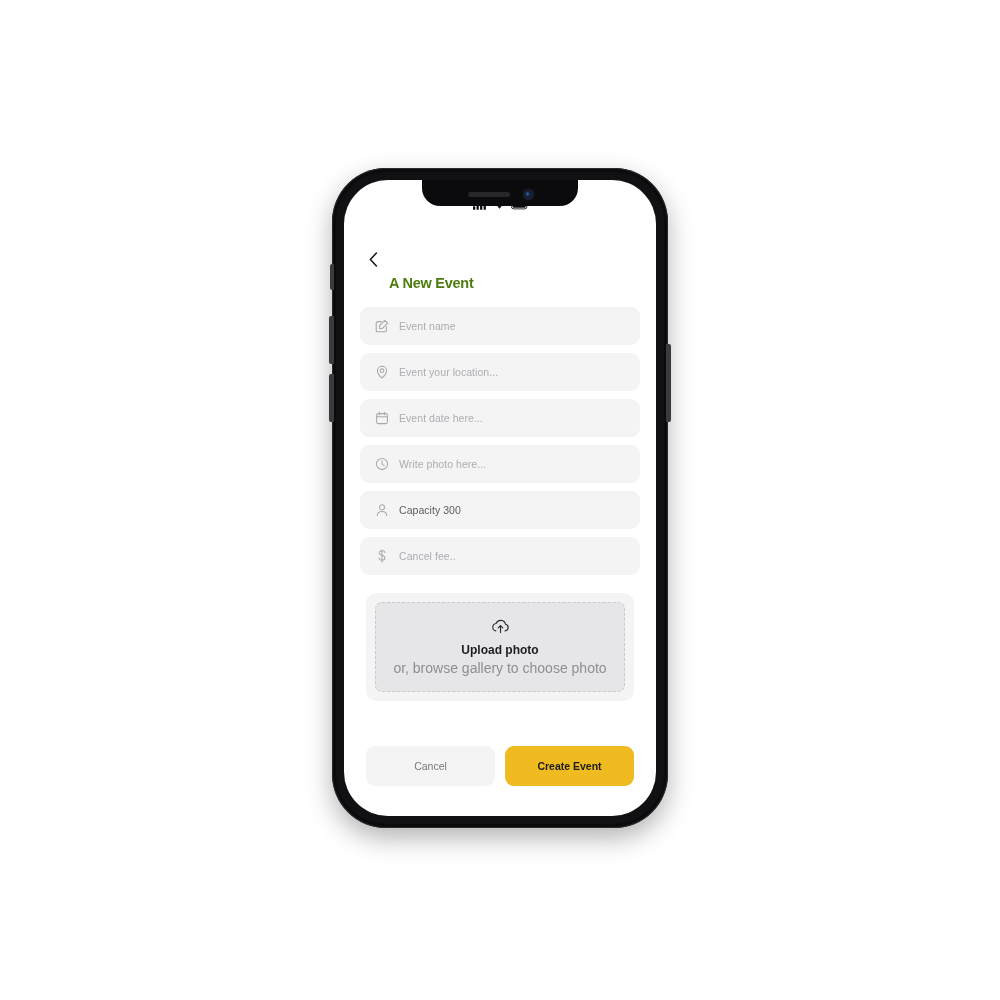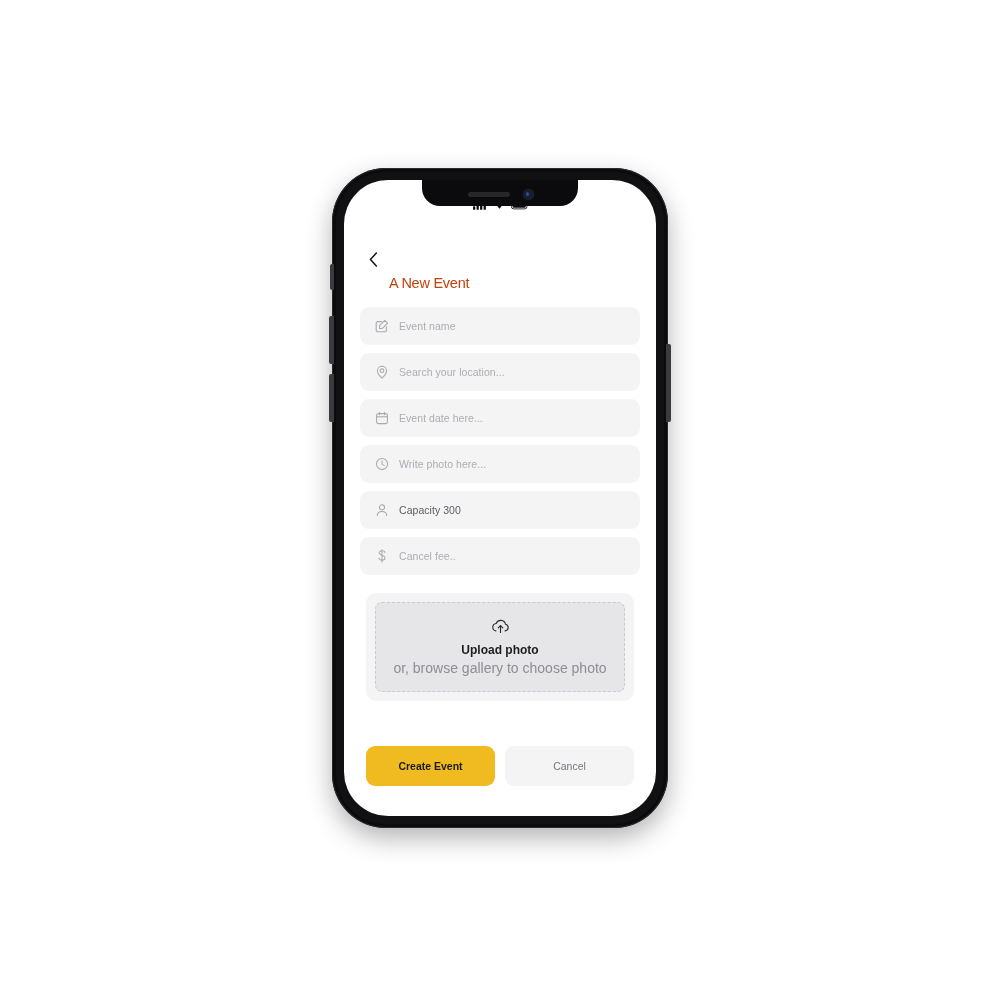--- a/index.html
+++ b/index.html
@@ -177,22 +177,22 @@
   .back-chevron {
     display: flex;
     align-items: center;
     justify-content: center;
     width: 14px;
     height: 18px;
     cursor: pointer;
   }
   .page-title {
     font-size: 14.5px;
-    font-weight: normal;
-    color: #c2410c;
+    font-weight: bold;
+    color: #4d7c0f;
     letter-spacing: -0.25px;
     margin-top: 47px;
   }
 
   
   .form {
     padding: 0 16px;
     display: flex;
     flex-direction: column;
     gap: 8px;
@@ -355,21 +355,21 @@
             <span class="field-text">Event name</span>
           </div>
 
           <div class="field">
             <span class="field-icon">
               <svg width="14" height="14" viewBox="0 0 16 16">
                 <path d="M8 15 C8 15 13.2 10.3 13.2 6.6 A5.2 5.2 0 0 0 2.8 6.6 C2.8 10.3 8 15 8 15 Z" stroke="currentColor" stroke-width="1.2" fill="none" stroke-linejoin="round"></path>
                 <circle cx="8" cy="6.5" r="2.1" stroke="currentColor" stroke-width="1.2" fill="none"></circle>
               </svg>
             </span>
-            <span class="field-text">Search your location...</span>
+            <span class="field-text">Event your location...</span>
           </div>
 
           <div class="field">
             <span class="field-icon">
               <svg width="14" height="14" viewBox="0 0 16 16">
                 <rect x="1.8" y="3" width="12.4" height="11.4" rx="2" stroke="currentColor" stroke-width="1.2" fill="none"></rect>
                 <path d="M1.8 6.6 H14.2" stroke="currentColor" stroke-width="1.2"></path>
                 <path d="M5.2 1.5 V4.2 M10.8 1.5 V4.2" stroke="currentColor" stroke-width="1.2" stroke-linecap="round"></path>
               </svg>
             </span>
@@ -416,20 +416,20 @@
                 <path d="M11 15.4 V7.7" stroke="currentColor" stroke-width="1.3" stroke-linecap="round"></path>
                 <path d="M8.4 10.1 L11 7.4 L13.6 10.1" stroke="currentColor" stroke-width="1.3" fill="none" stroke-linecap="round" stroke-linejoin="round"></path>
               </svg>
             </span>
             <div class="upload-title">Upload photo</div>
             <div class="upload-sub">or, browse gallery to choose photo</div>
           </div>
         </div>
 
         <div class="actions">
+          <button class="btn btn-cancel">Cancel</button>
           <button class="btn btn-create">Create Event</button>
-          <button class="btn btn-cancel">Cancel</button>
         </div>
 
       </div>
     </div>
   </div>
 </div>
 
 </body></html>

